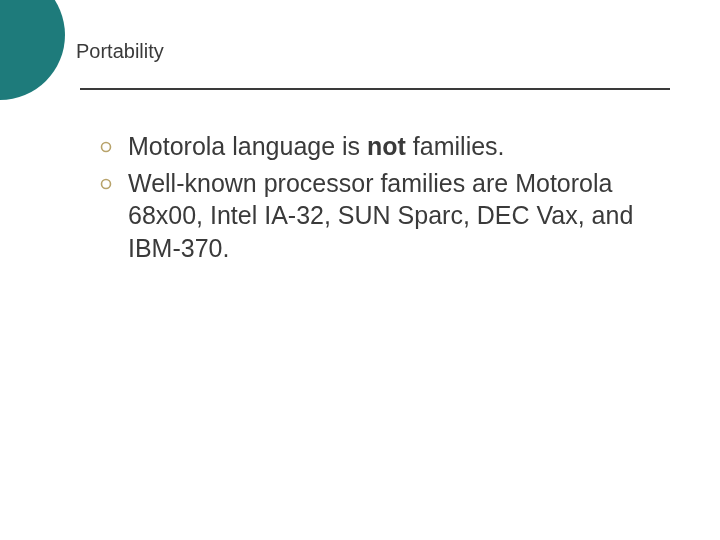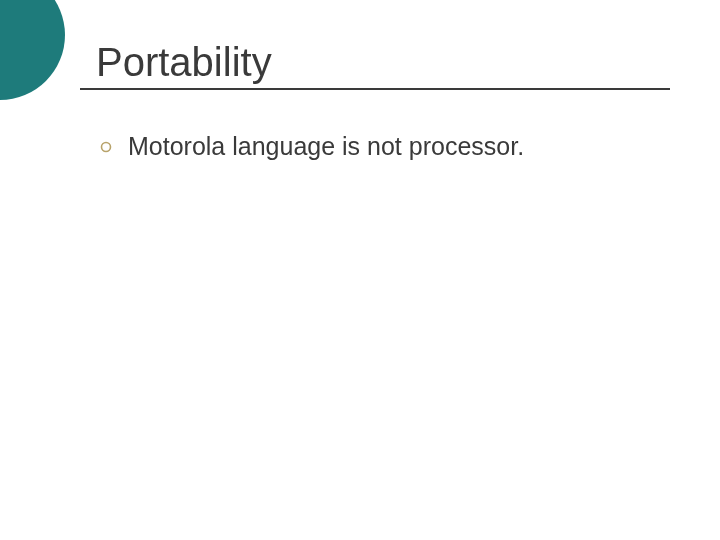--- a/index.html
+++ b/index.html
@@ -15,23 +15,23 @@
     position: absolute;
     width: 130px;
     height: 130px;
     border-radius: 50%;
     background: #1e7b7b;
     top: -30px;
     left: -65px;
   }
   .title {
     position: absolute;
-    left: 96px;
+    left: 76px;
     top: 40px;
-    font-size: 40px;
+    font-size: 20px;
     color: #3a3a3a;
     font-weight: 400;
   }
   .title-underline {
     position: absolute;
     left: 80px;
     top: 88px;
     width: 590px;
     height: 2px;
     background: #3a3a3a;
@@ -55,34 +55,42 @@
   }
   .bullet-icon svg {
     display: block;
   }
   .bullet-text {
     flex: 1;
     font-size: 25px;
     line-height: 1.3;
     color: #3a3a3a;
   }
-  .bold { font-weight: 400; }
+  .bold { font-weight: 700; }
 </style>
 </head>
 <body>
 
 <div class="circle"></div>
 
 <div class="title">Portability</div>
 <div class="title-underline"></div>
 
 <div class="content">
   <div class="bullet-item">
     <span class="bullet-icon">
       <svg width="12" height="12" viewBox="0 0 12 12">
         <circle cx="6" cy="6" r="4.5" fill="none" stroke="#b8a36b" stroke-width="1.6"></circle>
       </svg>
     </span>
     <span class="bullet-text">
-      <span>Motorola language is </span><span class="bold">not</span><span> processor.</span>
+      <span>Motorola language is </span><span class="bold">not</span><span> families.</span>
     </span>
+  </div>
+  <div class="bullet-item">
+    <span class="bullet-icon">
+      <svg width="12" height="12" viewBox="0 0 12 12">
+        <circle cx="6" cy="6" r="4.5" fill="none" stroke="#b8a36b" stroke-width="1.6"></circle>
+      </svg>
+    </span>
+    <span class="bullet-text">Well-known processor families are Motorola 68x00, Intel IA-32, SUN Sparc, DEC Vax, and IBM-370.</span>
   </div>
 </div>
 
 </body></html>

